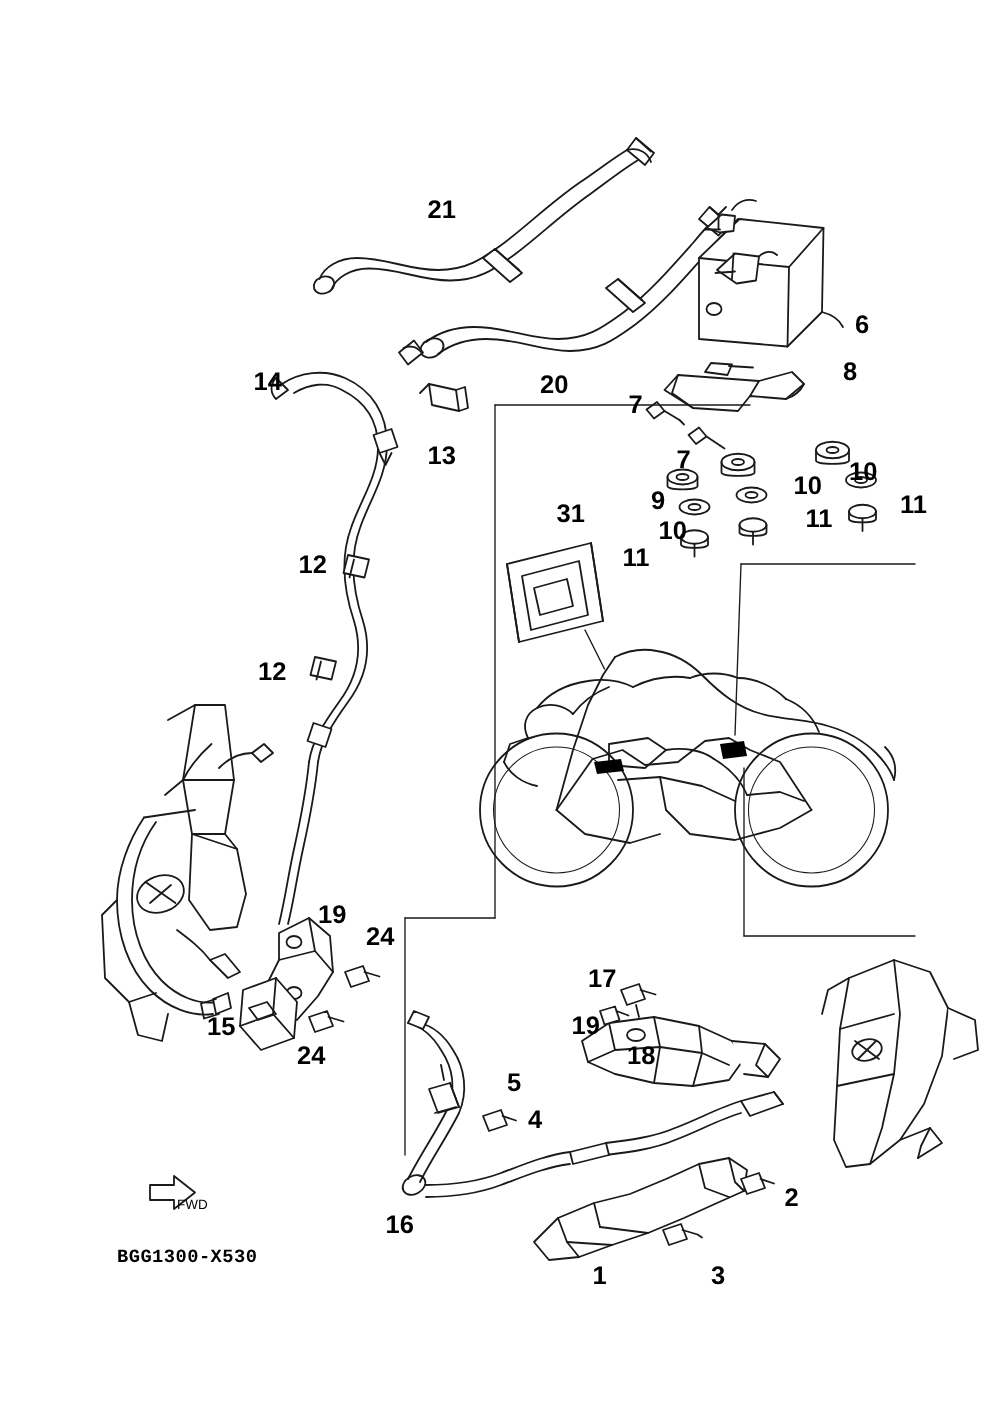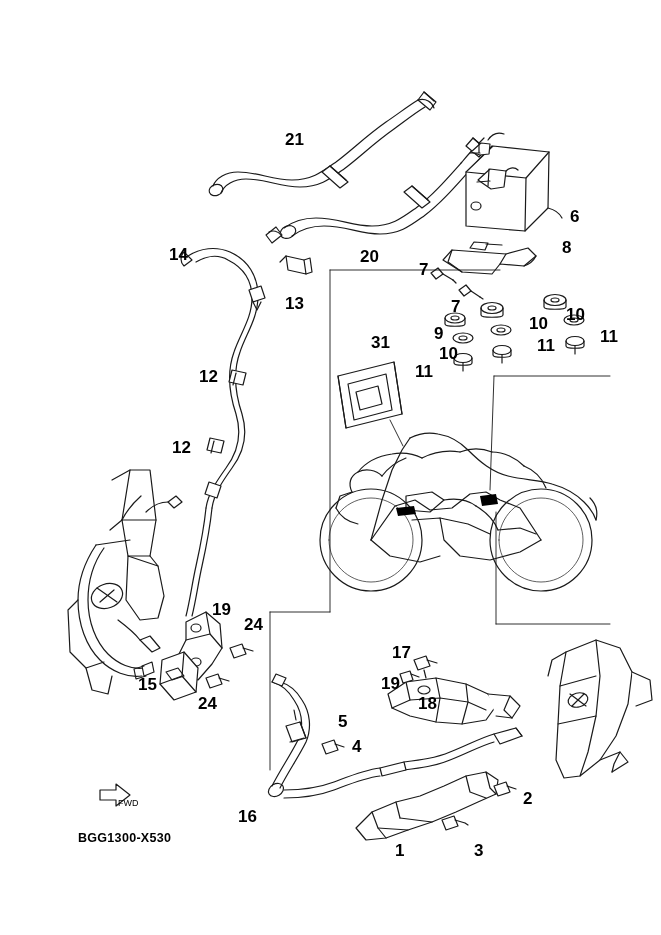--- a/index.html
+++ b/index.html
@@ -28,21 +28,21 @@
     font-size: 17px;
     font-weight: bold;
     color: #000000;
     line-height: 12px;
     white-space: nowrap;
   }
   #part-code {
     position: absolute;
     left: 78px;
     top: 831px;
-    font-family: Liberation Sans, sans-serif;
+    font-family: Liberation Mono, monospace;
     font-size: 12.5px;
     font-weight: bold;
     color: #000000;
     letter-spacing: 0.3px;
   }
   #fwd-label {
     position: absolute;
     left: 118px;
     top: 798px;
     font-family: "Liberation Sans", sans-serif;
@@ -385,20 +385,20 @@
   <div class="callout" style="left:212px; top:604px;">19</div>
   <div class="callout" style="left:244px; top:619px;">24</div>
   <div class="callout" style="left:138px; top:679px;">15</div>
   <div class="callout" style="left:198px; top:698px;">24</div>
   <div class="callout" style="left:392px; top:647px;text-align:right;">17</div>
   <div class="callout" style="left:381px; top:678px;">19</div>
   <div class="callout" style="left:382px; top:698px;margin-left:36px;">18</div>
   <div class="callout" style="left:338px; top:716px;">5</div>
   <div class="callout" style="left:352px; top:741px;">4</div>
   <div class="callout" style="left:523px; top:793px;">2</div>
-  <div class="callout" style="left:238px; top:811px;text-align:center;">16</div>
+  <div class="callout" style="left:257px; top:811px;text-align:center;">16</div>
   <div class="callout" style="left:395px; top:845px;">1</div>
   <div class="callout" style="left:474px; top:845px;">3</div>
 
   <div id="fwd-label">FWD</div>
   <div id="part-code">BGG1300-X530</div>
 
 </div>
 
 </body></html>

